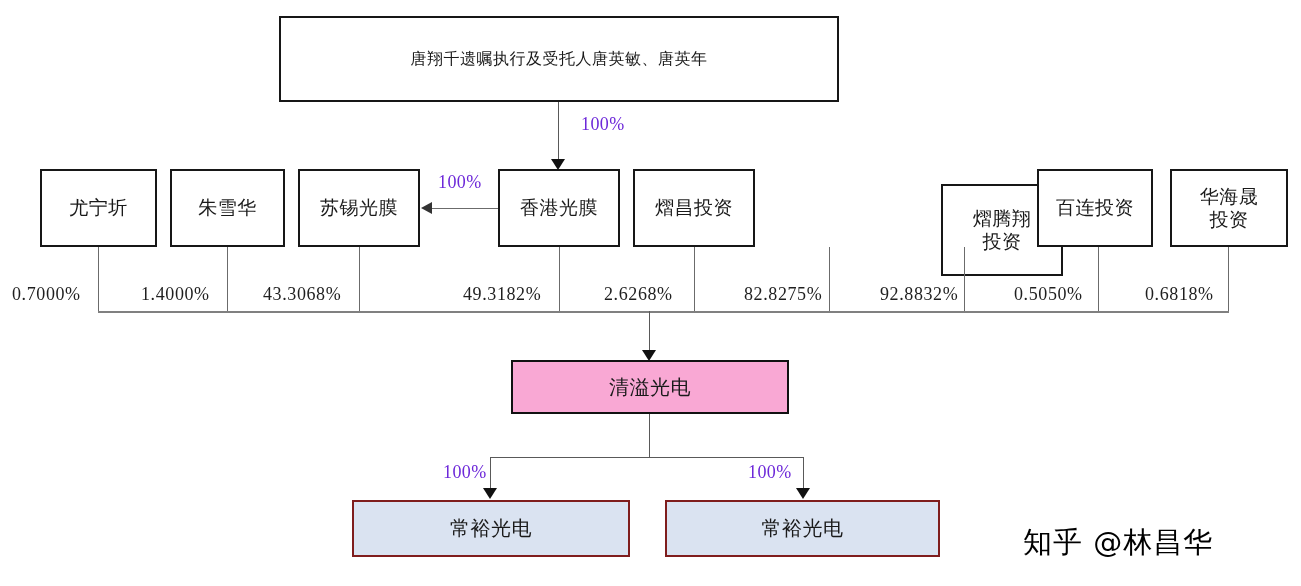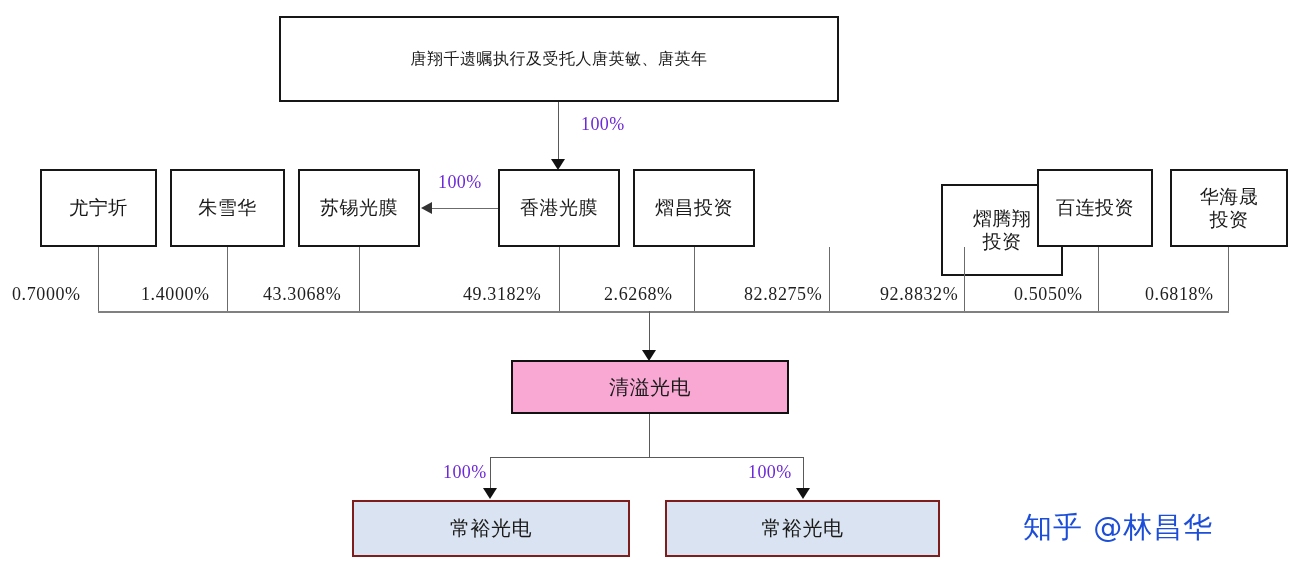--- a/index.html
+++ b/index.html
@@ -98,24 +98,25 @@
   .edge-pct {
     position: absolute;
     font-size: 18px;
     color: #6d28d9;
     white-space: nowrap;
     letter-spacing: 0.4px;
   }
   .watermark {
     position: absolute;
     font-size: 29px;
-    color: #1d4ed8;
+    color: #000000;
     white-space: nowrap;
     font-family: "DejaVu Sans", "Liberation Sans", sans-serif;
     letter-spacing: 1px;
+    margin-top: 15px;
   }
 </style>
 </head>
 <body>
 
 <div id="canvas">
 
   <div class="node root" style="left:279px; top:16px; width:560px; height:86px;">
     <span class="lbl">唐翔千遗嘱执行及受托人唐英敏、唐英年</span>
   </div>

